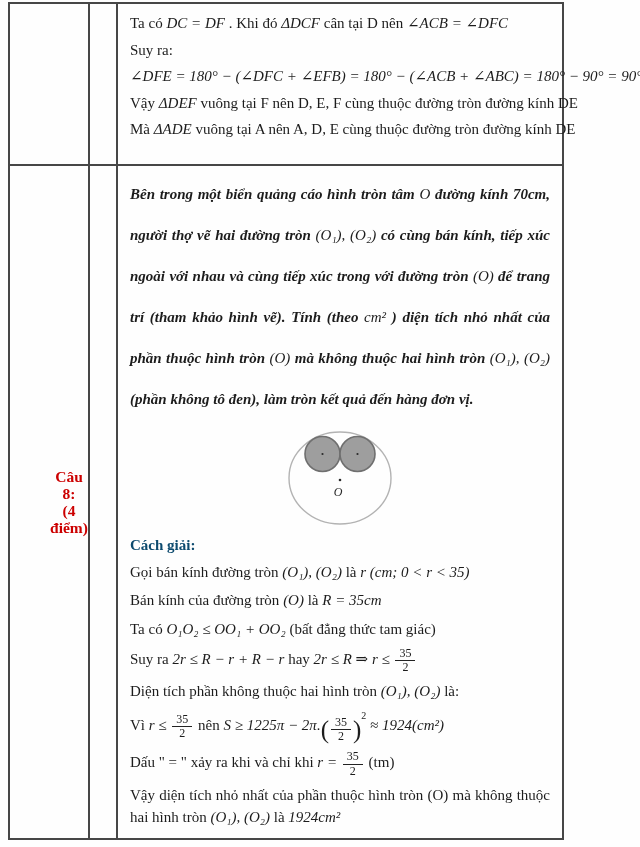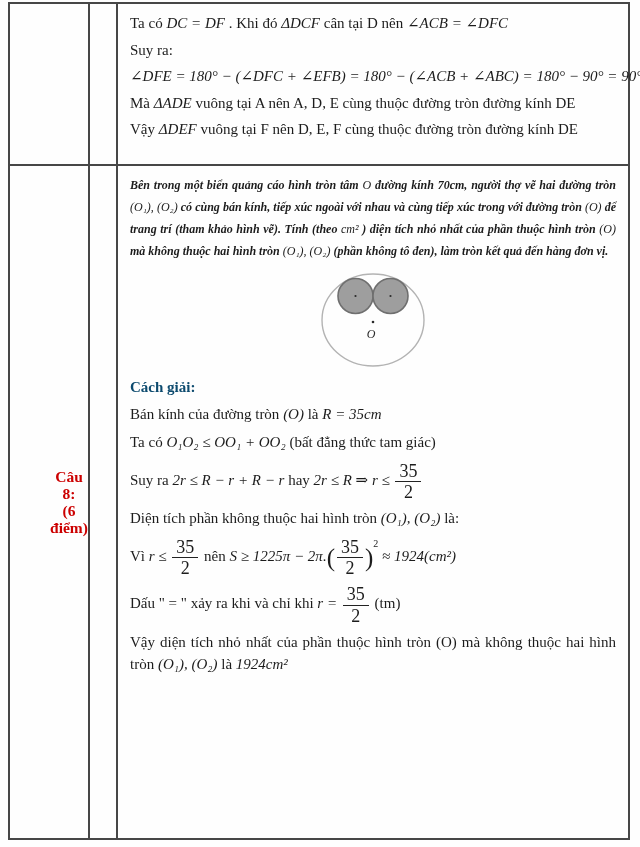--- a/index.html
+++ b/index.html
@@ -1,78 +1,78 @@
 <!DOCTYPE html>
 <html><head>
 <meta charset="utf-8">
 <style>
   html,body{margin:0;padding:0;background:#fff;}
   .page{
     position:relative;width:640px;height:847px;background:#fefefe;overflow:hidden;
     font-family:"Liberation Serif","DejaVu Serif",serif;color:#1c1c1c;
   }
   .table{
-    position:absolute;left:8px;top:2px;width:622px;height:838px;
+    position:absolute;left:8px;top:2px;width:556px;height:838px;
     border:2px solid #474747;display:flex;flex-direction:column;box-sizing:border-box;
   }
   .trow{display:flex;box-sizing:border-box;}
   .row1{height:162px;border-bottom:2px solid #474747;}
   .row2{flex:1;min-height:0;}
   .col-a{width:80px;border-right:2px solid #474747;box-sizing:border-box;flex:none;
          display:flex;flex-direction:column;align-items:center;justify-content:center;padding-left:40px;}
   .col-b{width:28px;border-right:2px solid #474747;box-sizing:border-box;flex:none;}
   .col-c{flex:1;min-width:0;box-sizing:border-box;padding:6px 12px 4px 12px;}
   
   .prev-lines .line{font-size:15px;line-height:26.5px;white-space:nowrap;}
   
   .qlabel{color:#cc0000;font-weight:bold;font-size:15.5px;text-align:center;line-height:1.1;}
   
-  .problem{font-size:12px;line-height:22px;text-align:justify;margin-top:2px;}
+  .problem{font-size:15px;line-height:41px;text-align:justify;margin-top:2px;}
   .problem .t-bi{font-weight:bold;font-style:italic;}
   
   .t-p{font-style:normal;}
   .t-m{font-style:italic;font-weight:normal;}
   .t-bi{font-weight:bold;font-style:italic;}
   
   .figwrap{text-align:center;margin:3px 0 4px 0;}
   
   .sol-heading{color:#0c4a6e;font-weight:bold;font-size:15px;margin:6px 0 8px 0;}
   .sol-lines .line{font-size:15px;line-height:1.45;margin:6.5px 0;}
   .sol-lines .line.justify{text-align:justify;}
   
   .fracwrap{display:inline-block;vertical-align:middle;white-space:nowrap;}
   .frac{display:inline-block;vertical-align:middle;text-align:center;
-        font-size:18px;line-height:1.12;margin:0 2px;}
+        font-size:12px;line-height:1.12;margin:0 2px;}
   .frac .fn{display:block;padding:0 4px 0px 4px;border-bottom:1.2px solid #222;}
   .frac .fd{display:block;padding:0 4px;}
   .paren{font-size:25px;font-weight:normal;vertical-align:middle;line-height:1;}
   .fracwrap sup{font-size:10px;vertical-align:14px;}
 </style>
 </head>
 <body>
 
 <div class="page">
   <div class="table">
 
     <div class="trow row1">
       <div class="col-a"></div>
       <div class="col-b"></div>
       <div class="col-c prev-lines">
           <div class="line"><span class="t-p">Ta có </span><span class="t-m">DC = DF</span><span class="t-p"> . Khi đó </span><span class="t-m">ΔDCF</span><span class="t-p"> cân tại D nên </span><span class="t-m">∠ACB = ∠DFC</span></div>
           <div class="line"><span class="t-p">Suy ra:</span></div>
           <div class="line"><span class="t-m">∠DFE = 180° − (∠DFC + ∠EFB) = 180° − (∠ACB + ∠ABC) = 180° − 90° = 90°</span></div>
+          <div class="line"><span class="t-p">Vậy </span><span class="t-m">ΔDEF</span><span class="t-p"> vuông tại F nên D, E, F cùng thuộc đường tròn đường kính DE</span></div>
           <div class="line"><span class="t-p">Mà </span><span class="t-m">ΔADE</span><span class="t-p"> vuông tại A nên A, D, E cùng thuộc đường tròn đường kính DE</span></div>
-          <div class="line"><span class="t-p">Vậy </span><span class="t-m">ΔDEF</span><span class="t-p"> vuông tại F nên D, E, F cùng thuộc đường tròn đường kính DE</span></div>
         </div>
     </div>
 
     <div class="trow row2">
       <div class="col-a">
         <div class="qlabel">Câu 8:</div>
-        <div class="qlabel l2">(6 điểm)</div>
+        <div class="qlabel l2">(4 điểm)</div>
       </div>
       <div class="col-b"></div>
       <div class="col-c">
 
         <div class="problem"><span class="t-bi">Bên trong một biển quảng cáo hình tròn tâm </span><span class="t-m">O</span><span class="t-bi"> đường kính 70cm, người thợ vẽ hai đường tròn </span><span class="t-m">(O₁), (O₂)</span><span class="t-bi"> có cùng bán kính, tiếp xúc ngoài với nhau và cùng tiếp xúc trong với đường tròn </span><span class="t-m">(O)</span><span class="t-bi"> để trang trí (tham khảo hình vẽ). Tính (theo </span><span class="t-m">cm²</span><span class="t-bi"> ) diện tích nhỏ nhất của phần thuộc hình tròn </span><span class="t-m">(O)</span><span class="t-bi"> mà không thuộc hai hình tròn </span><span class="t-m">(O₁), (O₂)</span><span class="t-bi"> (phần không tô đen), làm tròn kết quả đến hàng đơn vị.</span></div>
 
         <div class="figwrap">
           <svg width="156" height="104" viewBox="0 0 156 104">
             <ellipse cx="78" cy="55" rx="51" ry="46" fill="none" stroke="#b3b3b3" stroke-width="1.4"></ellipse>
             <circle cx="60.5" cy="31" r="17.5" fill="#9e9e9e" stroke="#6f6f6f" stroke-width="1.6"></circle>
@@ -80,20 +80,21 @@
             <circle cx="60.5" cy="31" r="1.1" fill="#2a2a2a"></circle>
             <circle cx="95.5" cy="31" r="1.1" fill="#2a2a2a"></circle>
             <circle cx="78" cy="57" r="1.3" fill="#2a2a2a"></circle>
             <text x="76" y="73" font-size="12" font-style="italic" font-family="Liberation Serif, DejaVu Serif, serif" fill="#2a2a2a" text-anchor="middle">O</text>
           </svg>
         </div>
 
         <div class="sol-heading">Cách giải:</div>
 
         <div class="sol-lines">
+            <div class="line"><span class="t-p">Gọi bán kính đường tròn </span><span class="t-m">(O₁), (O₂)</span><span class="t-p"> là </span><span class="t-m">r (cm; 0 &lt; r &lt; 35)</span></div>
             <div class="line"><span class="t-p">Bán kính của đường tròn </span><span class="t-m">(O)</span><span class="t-p"> là </span><span class="t-m">R = 35cm</span></div>
             <div class="line"><span class="t-p">Ta có </span><span class="t-m">O₁O₂ ≤ OO₁ + OO₂</span><span class="t-p"> (bất đẳng thức tam giác)</span></div>
             <div class="line"><span class="t-p">Suy ra </span><span class="t-m">2r ≤ R − r + R − r</span><span class="t-p"> hay </span><span class="t-m">2r ≤ R ⇒ r ≤ </span><span class="fracwrap"><span class="frac"><span class="fn">35</span><span class="fd">2</span></span></span></div>
             <div class="line"><span class="t-p">Diện tích phần không thuộc hai hình tròn </span><span class="t-m">(O₁), (O₂)</span><span class="t-p"> là:</span></div>
             <div class="line"><span class="t-p">Vì </span><span class="t-m">r ≤ </span><span class="fracwrap"><span class="frac"><span class="fn">35</span><span class="fd">2</span></span></span><span class="t-p"> nên </span><span class="t-m">S ≥ 1225π − 2π.</span><span class="fracwrap"><span class="paren">(</span><span class="frac"><span class="fn">35</span><span class="fd">2</span></span><span class="paren">)</span><sup>2</sup></span><span class="t-m"> ≈ 1924(cm²)</span></div>
             <div class="line"><span class="t-p">Dấu " = " xảy ra khi và chỉ khi </span><span class="t-m">r = </span><span class="fracwrap"><span class="frac"><span class="fn">35</span><span class="fd">2</span></span></span><span class="t-p"> (tm)</span></div>
             <div class="line justify"><span class="t-p">Vậy diện tích nhỏ nhất của phần thuộc hình tròn (O) mà không thuộc hai hình tròn </span><span class="t-m">(O₁), (O₂)</span><span class="t-p"> là </span><span class="t-m">1924cm²</span></div>
           </div>
 
       </div>

